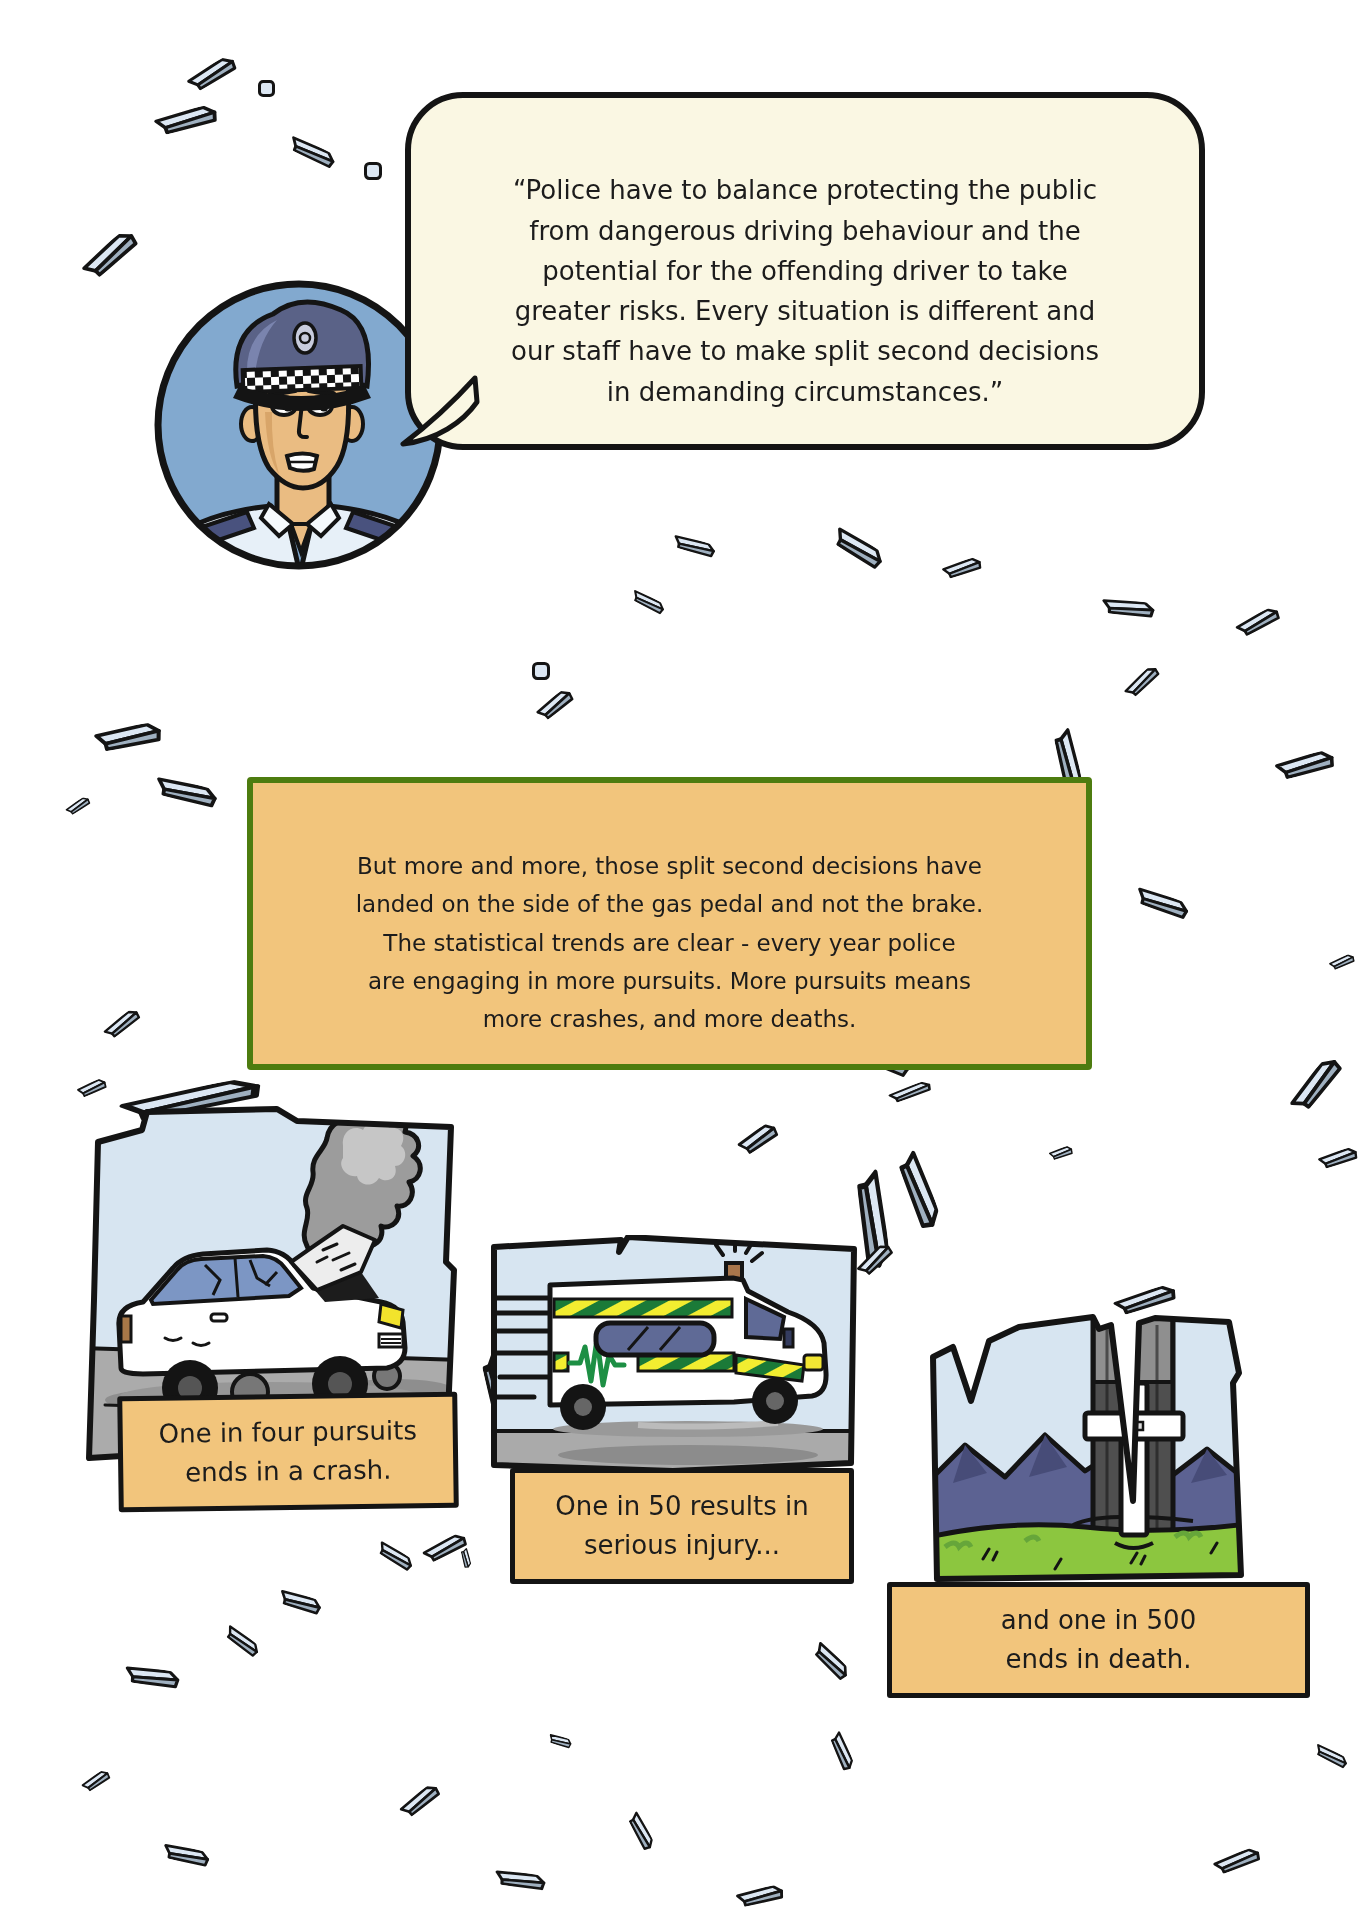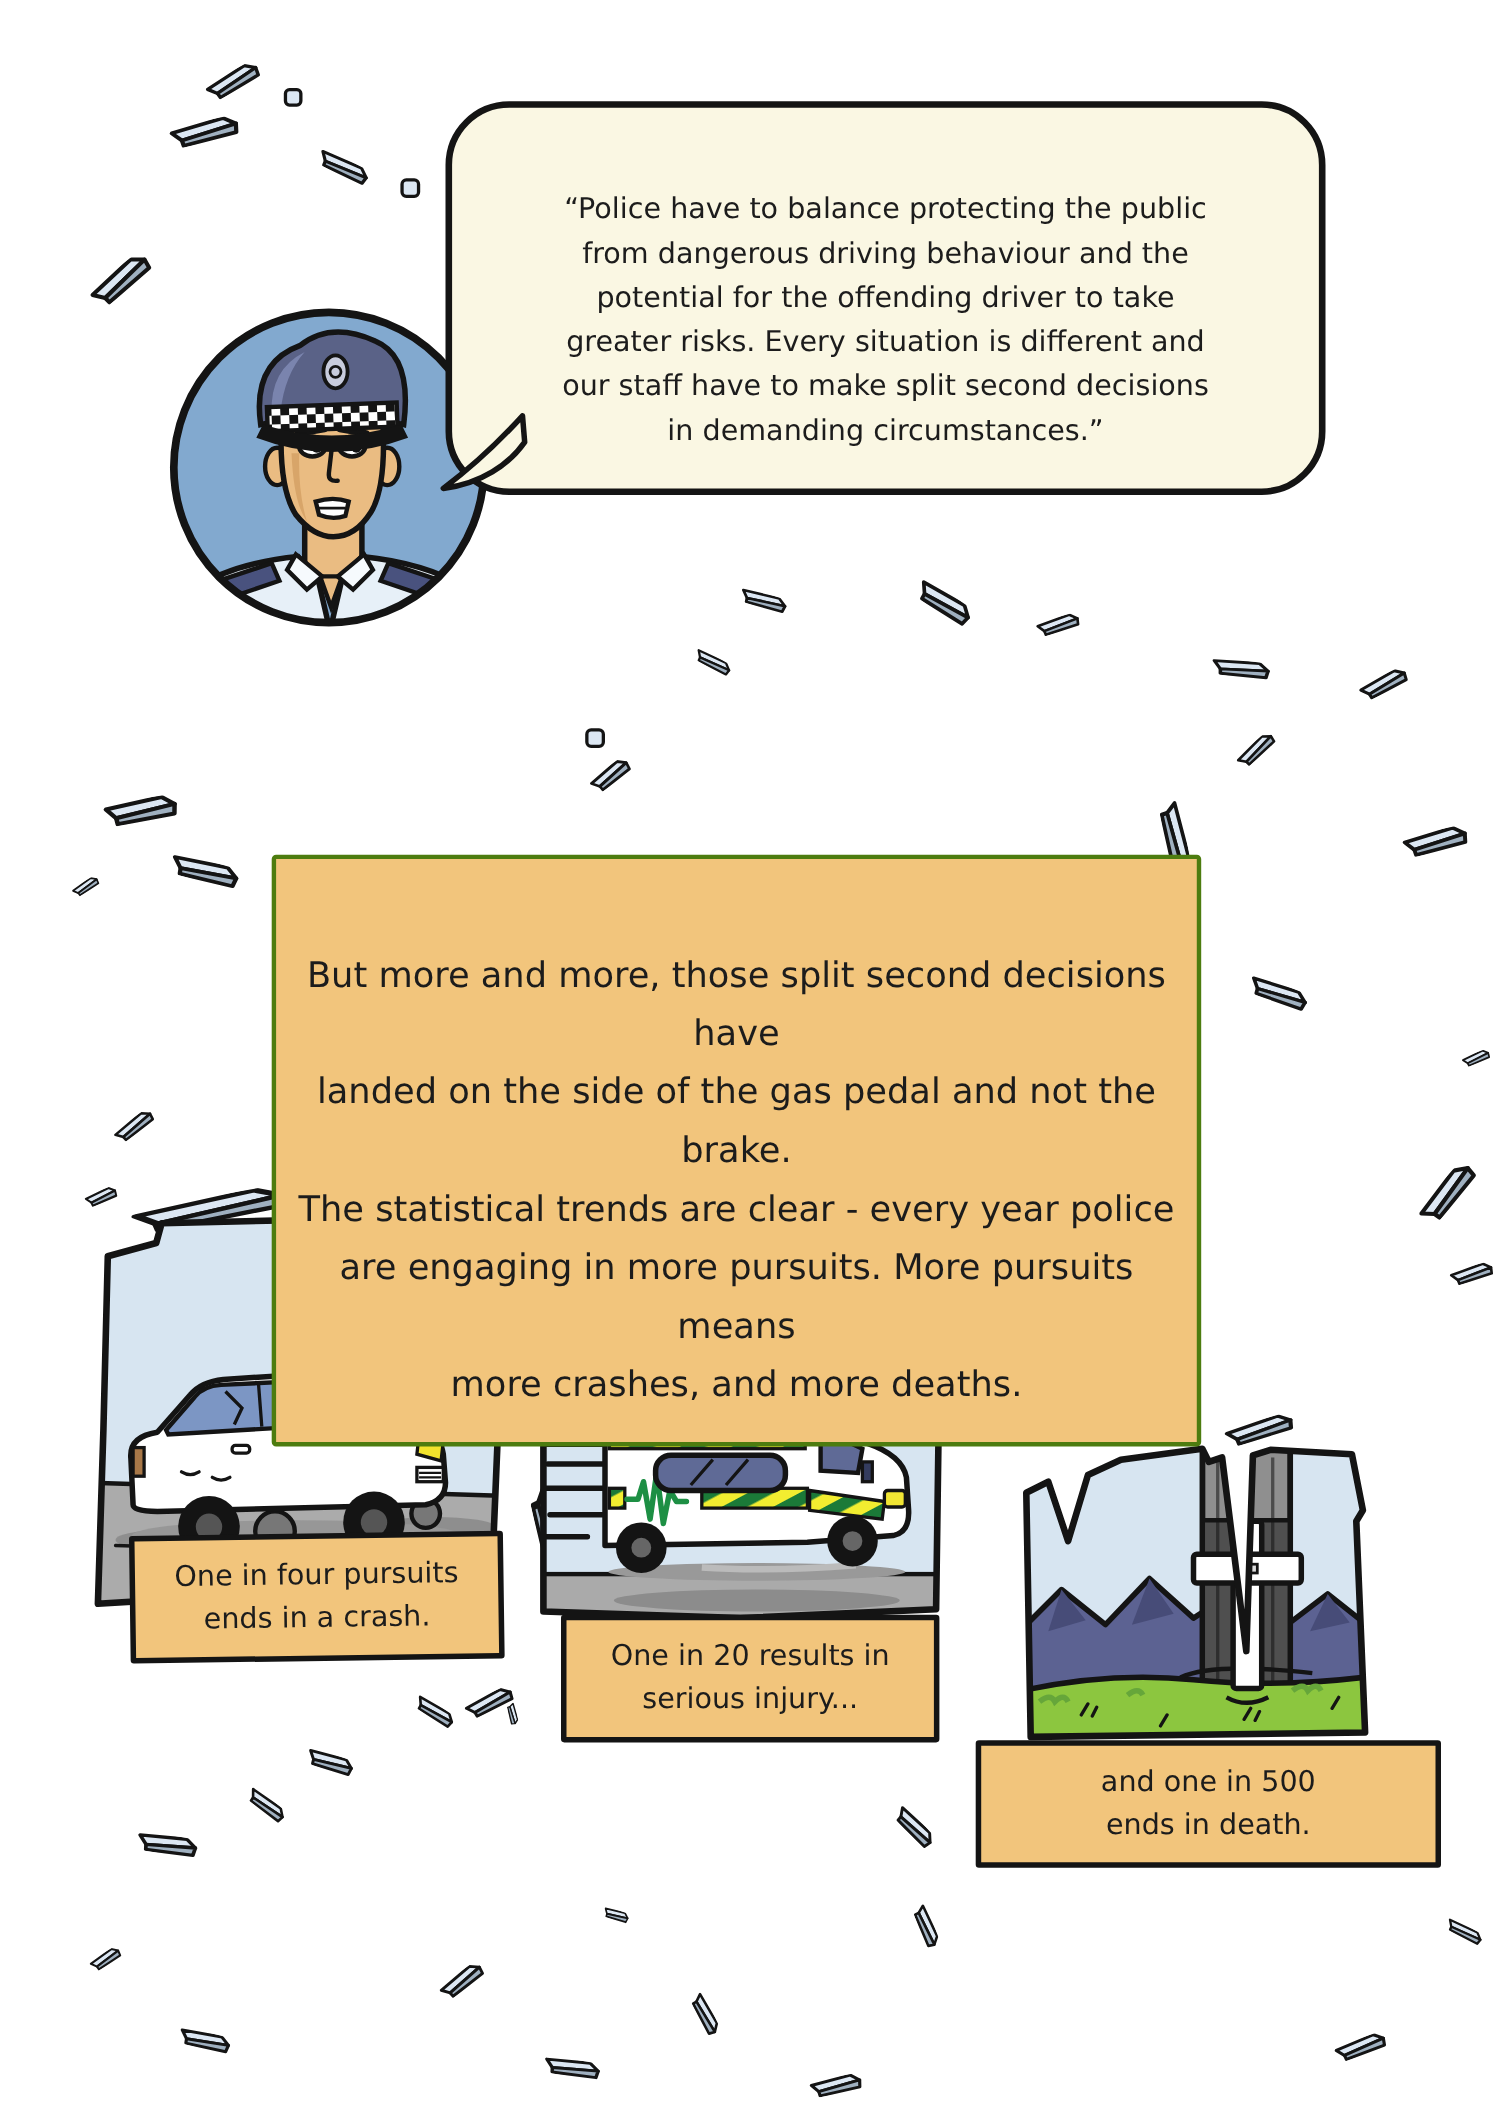--- a/index.html
+++ b/index.html
@@ -11,22 +11,22 @@
     background:#faf7e3;border:6px solid #141414;border-radius:58px;
     padding:32px 40px;text-align:center;font-size:26px;line-height:1.55;
     white-space:pre-line;font-weight:500;}
   #bubble-tail{left:393px;top:372px;width:90px;height:80px;z-index:6;}
   
   #portrait{left:151px;top:272px;width:296px;height:306px;z-index:4;}
   #portrait-caption{left:58px;top:584px;width:520px;text-align:center;
     font-size:28px;line-height:1.45;white-space:pre-line;font-weight:500;z-index:4;}
   
   #narration-box{left:247px;top:777px;width:845px;box-sizing:border-box;z-index:4;
-    background:#f2c57c;border:4px solid #4d7c0f;border-radius:4px;
-    padding:26px 18px;text-align:center;font-size:32px;line-height:1.66;
+    background:#f2c57c;border:6px solid #4d7c0f;border-radius:4px;
+    padding:26px 18px;text-align:center;font-size:23px;line-height:1.66;
     white-space:pre-line;font-weight:500;}
   
   .panel{z-index:3;}
   #panel-crash{left:85px;top:1100px;width:375px;height:362px;}
   #panel-ambulance{left:488px;top:1235px;width:372px;height:242px;}
   #panel-memorial{left:925px;top:1295px;width:325px;height:292px;}
   
   .stat-caption{box-sizing:border-box;background:#f2c57c;border:5px solid #141414;
     border-radius:3px;text-align:center;font-size:26px;line-height:1.5;
     white-space:pre-line;font-weight:500;padding:14px 8px;z-index:7;}
@@ -545,17 +545,17 @@
         <rect x="160" y="118" width="98" height="26" rx="3" fill="#ffffff" stroke="#141414" stroke-width="5"></rect>
         <rect x="200" y="127" width="18" height="8" fill="#dddddd" stroke="#141414" stroke-width="2.5"></rect>
         <path d="M 190,248 q 18,10 38,0" fill="none" stroke="#141414" stroke-width="4"></path>
       </g>
     </g>
     <path d="M 8,62 L 28,52 L 46,106 L 64,46 L 94,32 L 168,22 L 174,34 L 186,30 L 208,206 L 214,28 L 230,23 L 304,27 L 314,78 L 308,88 L 316,280 L 12,284 Z" fill="none" stroke="#141414" stroke-width="6" stroke-linejoin="round"></path>
   </svg>
 
   <div class="abs stat-caption" id="caption-crash">One in four pursuits
 ends in a crash.</div>
-  <div class="abs stat-caption" id="caption-injury">One in 20 results in
+  <div class="abs stat-caption" id="caption-injury">One in 50 results in
 serious injury...</div>
   <div class="abs stat-caption" id="caption-death">and one in 500
 ends in death.</div>
 </div>
 
 </body></html>

